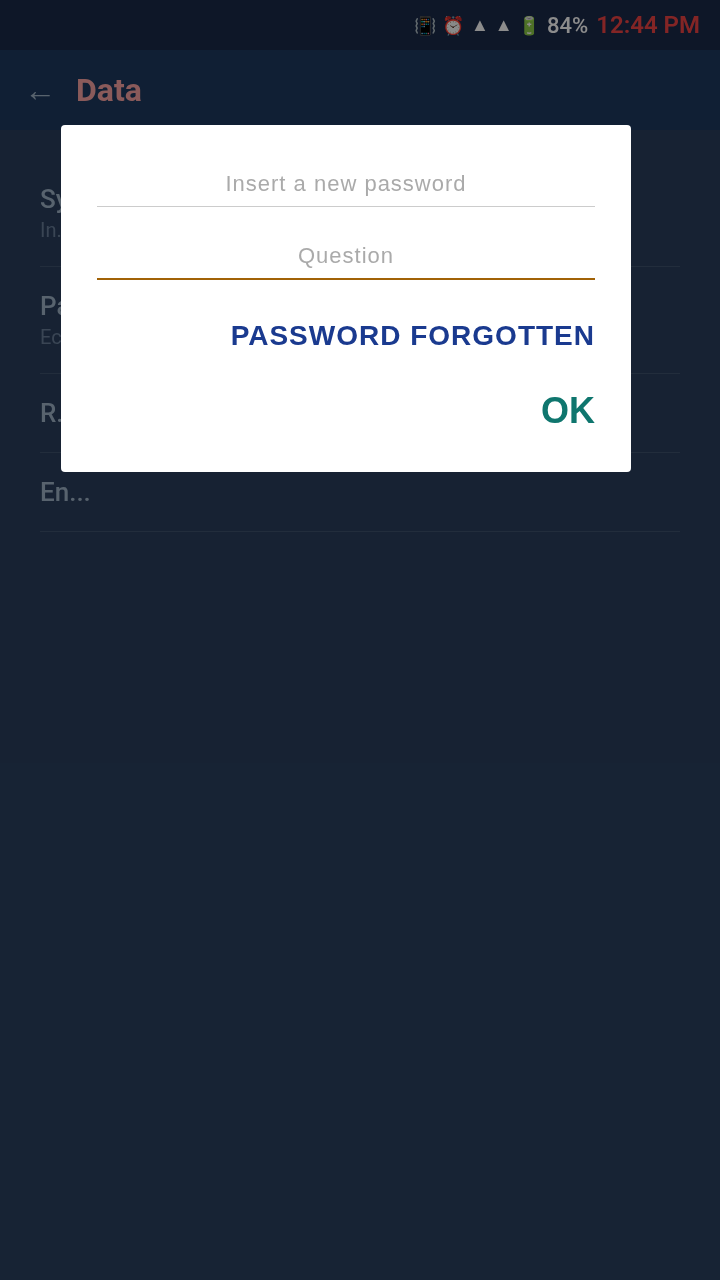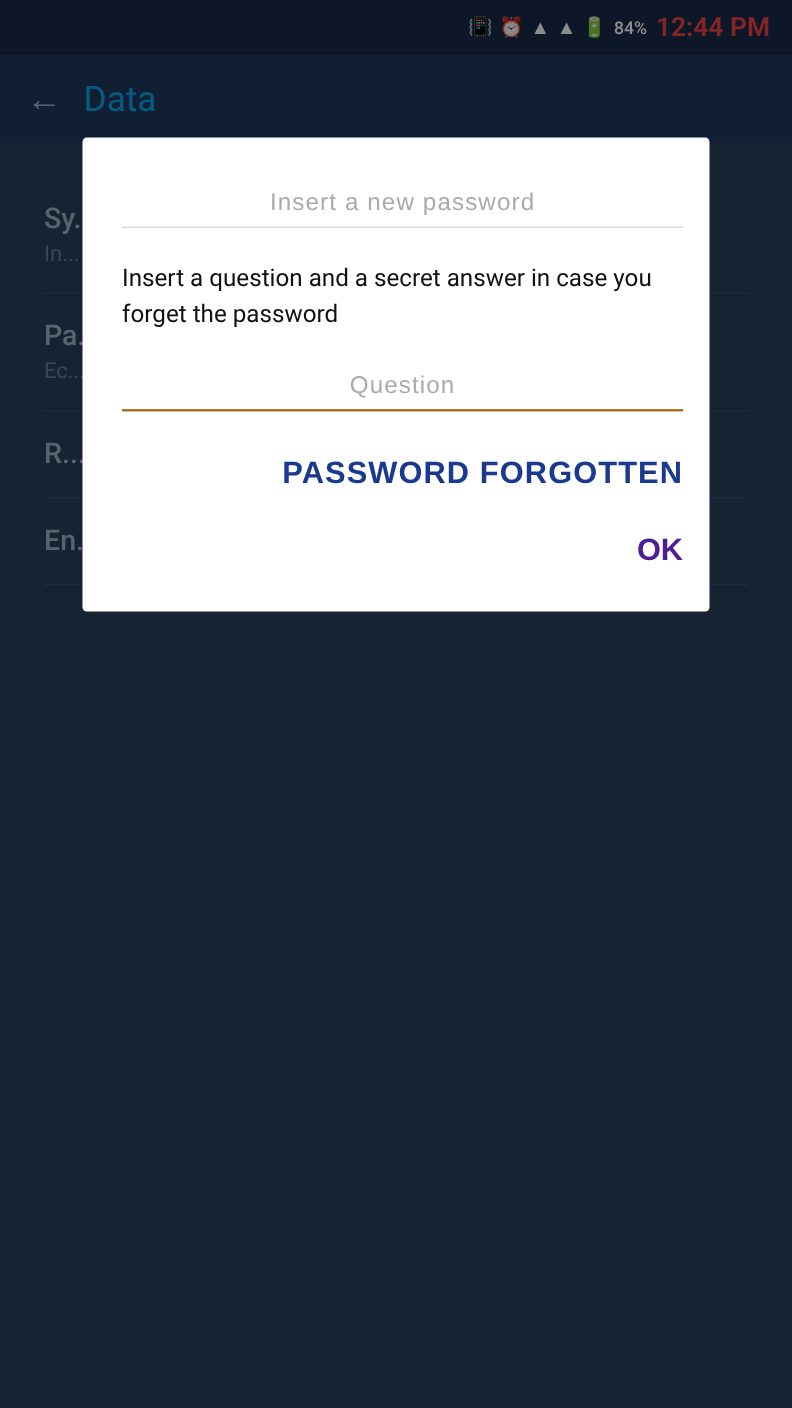--- a/index.html
+++ b/index.html
@@ -24,43 +24,43 @@
       padding: 0 20px;
       gap: 8px;
     }
     .status-bar-icons {
       display: flex;
       align-items: center;
       gap: 6px;
     }
     .status-text {
       color: white;
-      font-size: 16px;
+      font-size: 22px;
       font-weight: 500;
     }
     .status-time {
       color: #ef4444;
       font-size: 24px;
       font-weight: 600;
     }
 
     
     .app-bar {
       width: 100%;
       height: 80px;
       background: #1e3a5f;
       display: flex;
       align-items: center;
       padding: 0 24px;
       gap: 20px;
     }
     .app-bar-title {
-      color: #0ea5e9;
+      color: #fca5a5;
       font-size: 32px;
-      font-weight: 400;
+      font-weight: 700;
     }
     .back-arrow {
       color: #a0b4c8;
       font-size: 32px;
       cursor: pointer;
     }
 
     
     .bg-content {
       position: absolute;
@@ -93,25 +93,25 @@
       left: 0;
       width: 100%;
       height: 100%;
       background: rgba(0,0,0,0.45);
     }
 
     
     .dialog {
       position: absolute;
       top: 125px;
-      left: 75px;
+      left: 61px;
       width: 570px;
       background: white;
       border-radius: 4px;
-      padding: 40px 24px 30px 36px;
+      padding: 40px 36px 30px 36px;
     }
 
     .input-group {
       margin-bottom: 30px;
       position: relative;
     }
     .input-field {
       width: 100%;
       border: none;
       border-bottom: 1px solid #ccc;
@@ -151,22 +151,22 @@
       font-size: 28px;
       font-weight: 700;
       background: none;
       border: none;
       cursor: pointer;
       text-transform: uppercase;
       letter-spacing: 1px;
       padding: 10px 0;
     }
     .btn-ok {
-      color: #4c1d95;
-      font-size: 28px;
+      color: #0f766e;
+      font-size: 36px;
       font-weight: 700;
       background: none;
       border: none;
       cursor: pointer;
       padding: 10px 0;
     }
 
     
     .icon-small {
       color: white;
@@ -212,21 +212,20 @@
 
 <div class="overlay"></div>
 
 <div class="dialog">
 
   <div class="input-group">
     <input class="input-field" type="password" placeholder="Insert a new password" style="">
   </div>
 
 
-  <div class="info-text">Insert a question and a secret answer in case you forget the password</div>
 
   <div class="input-group">
     <input class="input-field active-red" type="text" placeholder="Question" style="">
   </div>
 
 
 
   <div class="btn-row">
     <button class="btn-blue">PASSWORD FORGOTTEN</button>
   </div>

